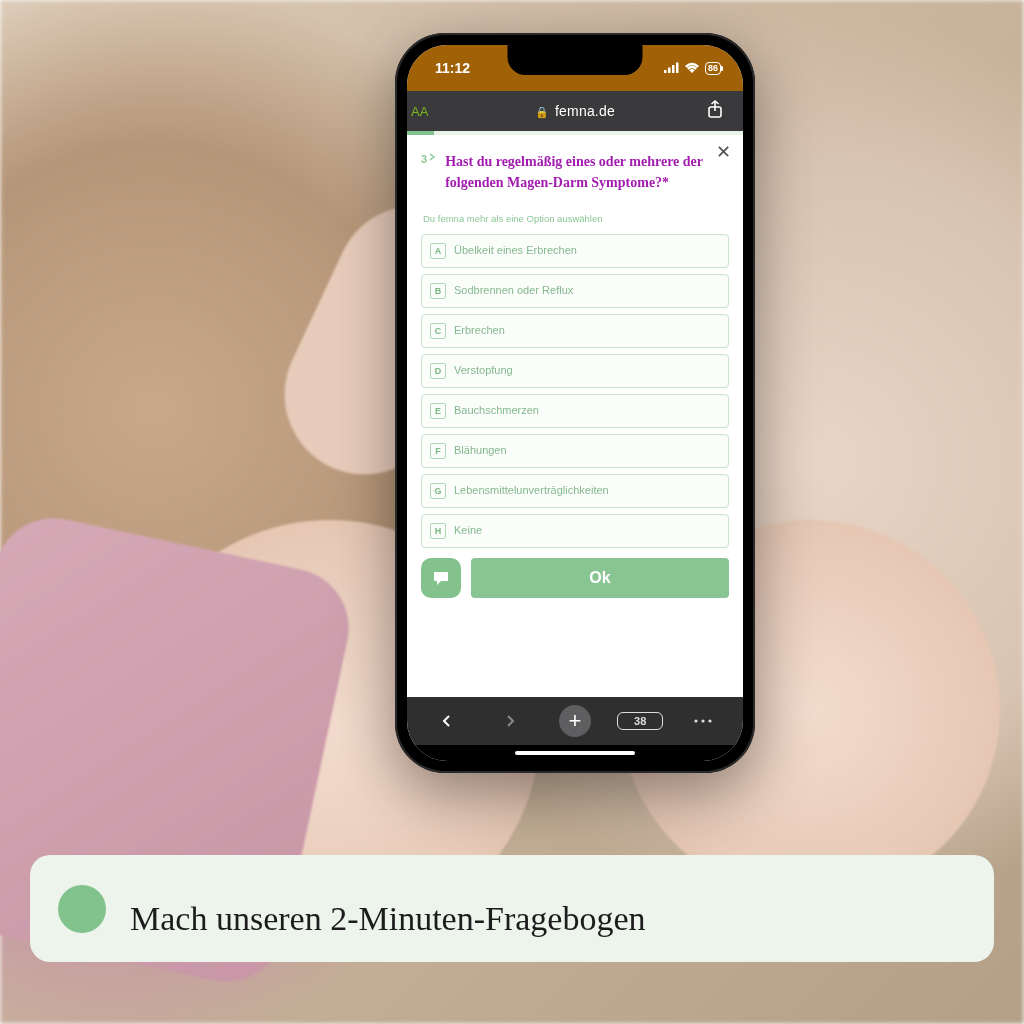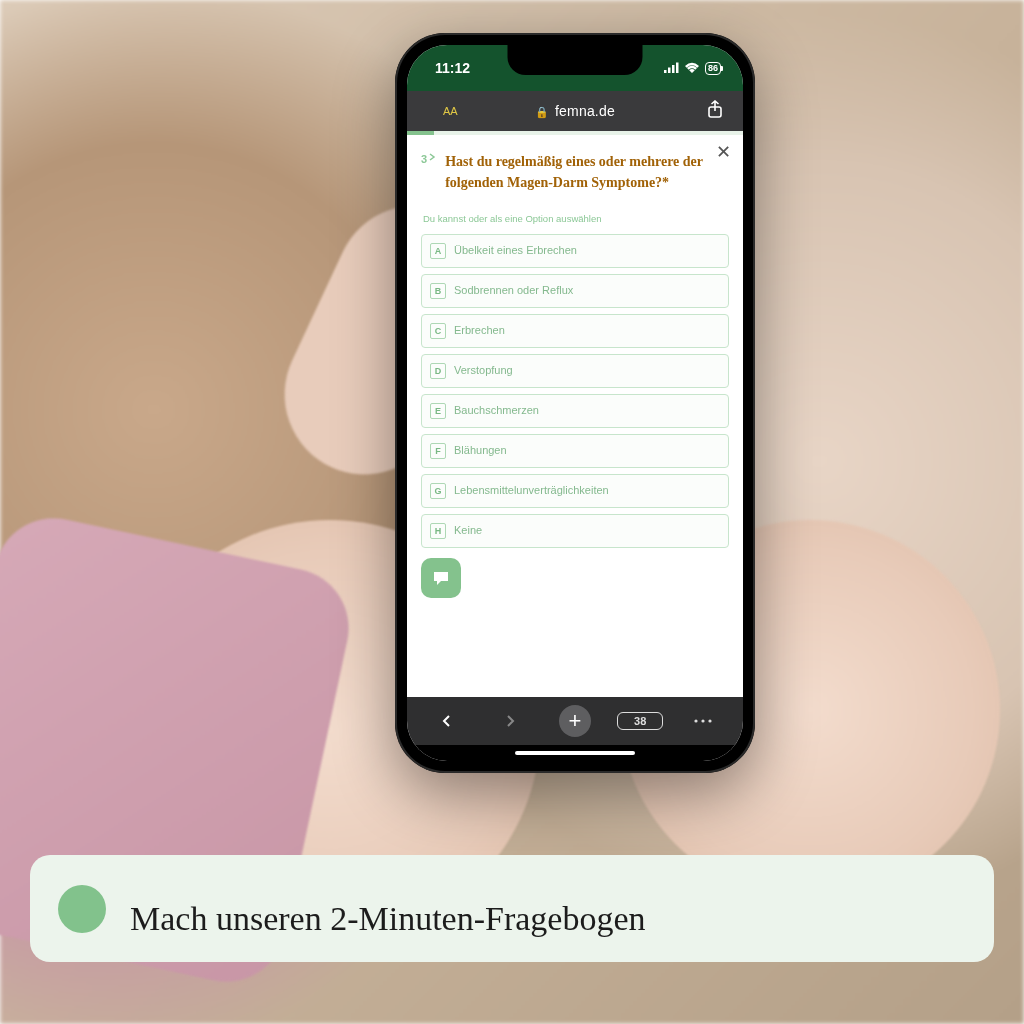--- a/index.html
+++ b/index.html
@@ -47,21 +47,21 @@
     width: 135px; height: 30px;
     background: #000;
     border-radius: 0 0 18px 18px;
     z-index: 5;
   }
   .status-bar {
     height: 46px;
     display: flex; align-items: center; justify-content: space-between;
     padding: 0 22px 0 28px;
     font-size: 14px; font-weight: 600;
-    background: #14532d; color: #fff;
+    background: #a16207; color: #fff;
     position: relative; z-index: 4;
   }
   .status-right { display: flex; gap: 5px; align-items: center; }
   .signal-icon, .wifi-icon { display: inline-block; }
   .battery {
     display: inline-flex; align-items: center; gap: 1px;
     border: 1.5px solid #fff; border-radius: 4px;
     padding: 1px 2px; font-size: 9px; font-weight: 700;
     line-height: 1; position: relative;
   }
@@ -74,21 +74,21 @@
     padding: 0 14px;
   }
   .url-pill {
     flex: 0 1 auto;
     text-align: left;
     color: #fff;
     font-size: 14px;
     letter-spacing: .2px;
   }
   .lock { font-size: 11px; margin-right: 6px; opacity: .9; }
-  .aa { color:#fde047; font-size:11px; position:absolute; left:36px; opacity:.85; }
+  .aa { color:#84cc16; font-size:13px; position:absolute; left:4px; opacity:.85; }
   .share-icon { position: absolute; right: 20px; color:#fff; }
   .content {
     flex: 1;
     background: #fff;
     position: relative;
     padding: 12px 14px 10px 14px;
     overflow: hidden;
   }
   .progress-track {
     position:absolute; top:0; left:0; right:0; height:4px;
@@ -96,21 +96,21 @@
   }
   .progress-fill { height:100%; width:8%; background:#84c28d; }
   .close { position:absolute; top:10px; right:12px; font-size:18px; color:#555; cursor:pointer; }
   .qrow { display:flex; gap:8px; margin-top:8px; }
   .qnum { color:#8cc897; font-size:11px; font-weight:600; margin-top:2px; flex:0 0 auto; display:flex; align-items:flex-start; gap:2px; }
   .question {
     font-family: Georgia, 'Times New Roman', serif;
     font-weight: 700;
     font-size: 14px;
     line-height: 1.5;
-    color: #a16207;
+    color: #a21caf;
   }
   .hint {
     margin: 20px 0 10px 2px;
     color: #8cc897;
     font-size: 9.5px;
   }
   .options { display:flex; flex-direction:column; gap:6px; }
   .opt {
     border: 1px solid #c7e5cc;
     border-radius: 4px;
@@ -266,21 +266,21 @@
       <div class="qrow">
         <div class="qnum">
           <span>3</span>
           <svg width="8" height="8" viewBox="0 0 8 8">
               <path d="M1 1 L5 4 L1 7" fill="none" stroke="#8cc897" stroke-width="1.5"></path>
             </svg>
         </div>
         <div class="question">Hast du regelmäßig eines oder mehrere der folgenden Magen-Darm Symptome?*</div>
       </div>
 
-      <div class="hint">Du kannst oder als eine Option auswählen</div>
+      <div class="hint">Du femna mehr als eine Option auswählen</div>
 
       <div class="options">
         <div class="opt">
             <span class="opt-key">A</span>
             <span class="opt-label">Übelkeit eines Erbrechen</span>
           </div>
         <div class="opt">
             <span class="opt-key">B</span>
             <span class="opt-label">Sodbrennen oder Reflux</span>
           </div>
@@ -309,20 +309,21 @@
             <span class="opt-label">Keine</span>
           </div>
       </div>
 
       <div class="footer">
         <div class="chat-btn">
           <svg width="18" height="16" viewBox="0 0 18 16">
               <path d="M2 2 H16 V11 H9 L5 15 V11 H2 Z" fill="#fff"></path>
             </svg>
         </div>
+        <div class="ok-btn">Ok</div>
       </div>
     </div>
 
     <div class="toolbar">
       <span class="tb">
           <svg width="14" height="14" viewBox="0 0 14 14">
             <path d="M9 2 L4 7 L9 12" fill="none" stroke="#fff" stroke-width="2"></path>
           </svg>
         </span>
       <span class="tb">

